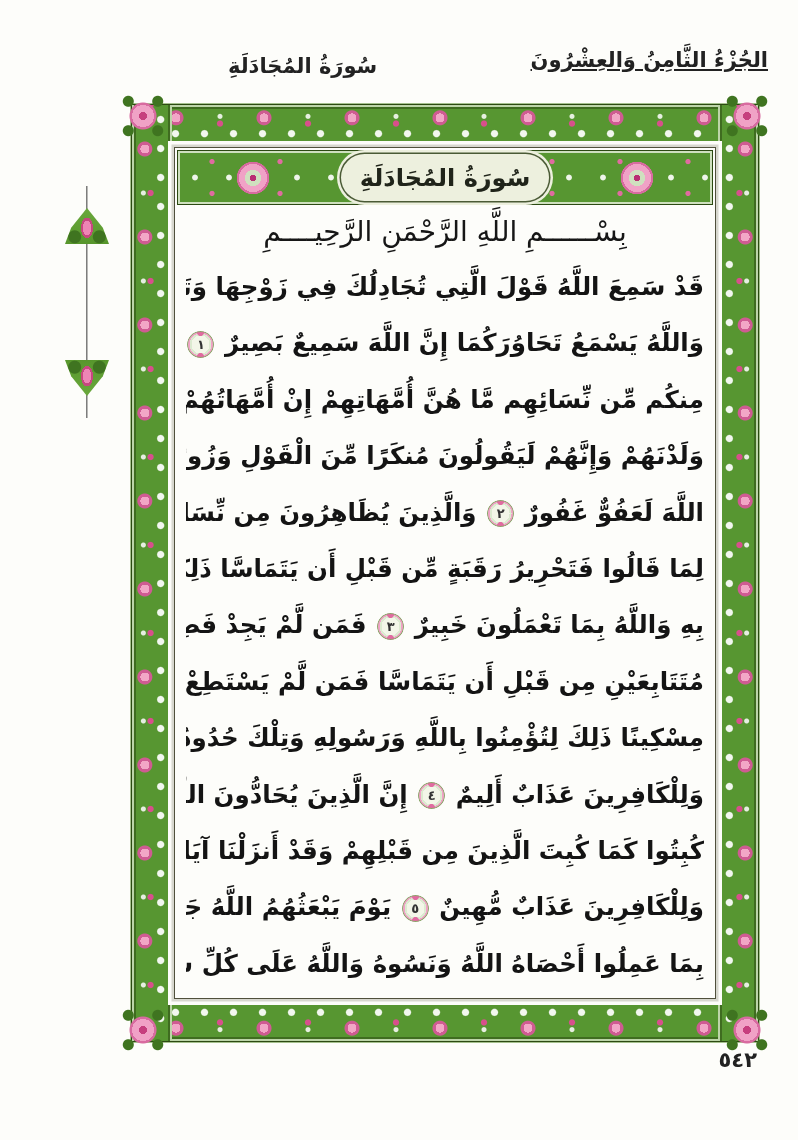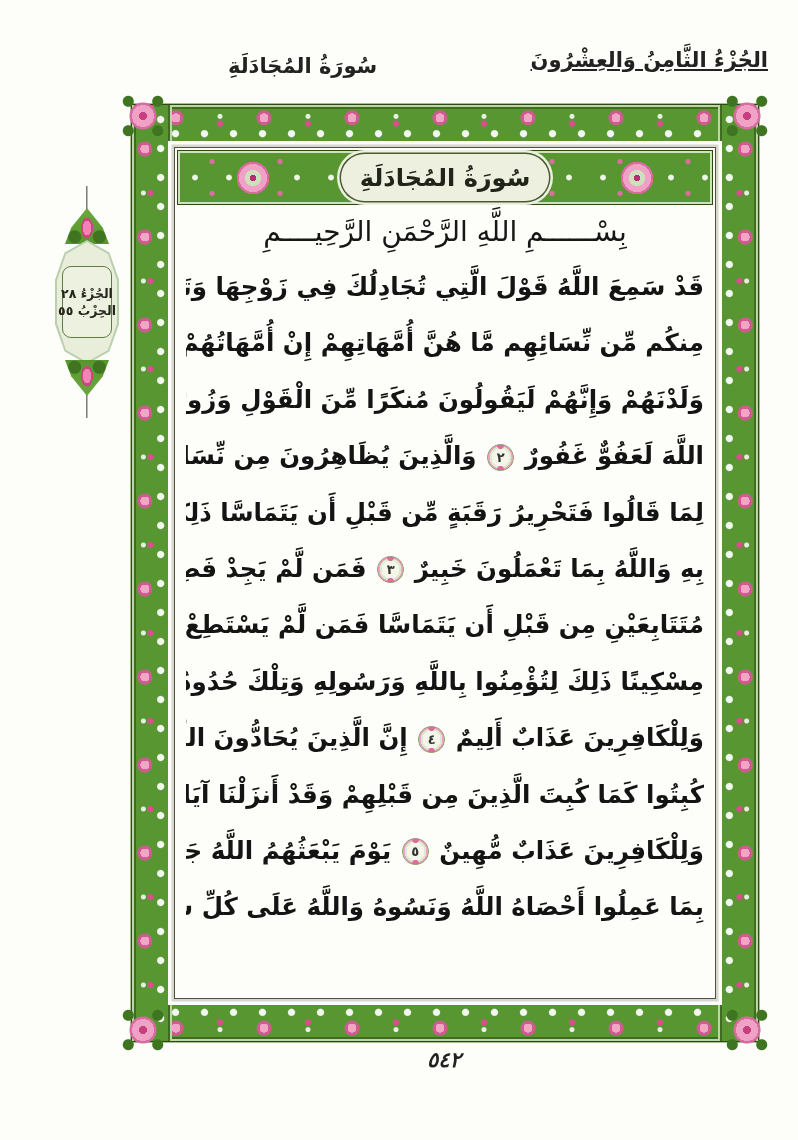--- a/index.html
+++ b/index.html
@@ -102,22 +102,22 @@
     clip-path:polygon(50% 0,85% 10%,100% 32%,100% 68%,85% 90%,50% 100%,15% 90%,0 68%,0 32%,15% 10%);
     background:#b9cfae;}
   .med-body .med-edge{position:absolute;left:2px;top:2px;right:2px;bottom:2px;
     clip-path:polygon(50% 0,85% 10%,100% 32%,100% 68%,85% 90%,50% 100%,15% 90%,0 68%,0 32%,15% 10%);
     background:#e9eedb;}
   .med-inner{position:absolute;left:7px;top:26px;right:7px;bottom:26px;border:1.2px solid #5d7d44;
     border-radius:9px;background:#edf1e0;display:flex;flex-direction:column;align-items:center;justify-content:center;}
   .med-inner div{font-size:12.5px;line-height:17px;font-weight:bold;color:#26261c;white-space:nowrap;}
 
   
-  .page-number{position:absolute;left:131px;width:626px;top:1048px;text-align:center;
-    font-size:21px;font-weight:bold;color:#222;font-style:italic;}
+  .page-number{position:absolute;left:131px;width:626px;top:1048px;
+    font-size:21px;font-weight:bold;color:#222;}
 </style>
 </head>
 <body>
 
 <div class="page">
 
   <div class="running-head head-juz">الجُزْءُ الثَّامِنُ وَالعِشْرُونَ</div>
   <div class="running-head head-surah">سُورَةُ المُجَادَلَةِ</div>
 
   <div class="frame">
@@ -138,43 +138,37 @@
         <div class="rosette r2"></div>
         <div class="cartouche">
           <span class="surah-name">سُورَةُ المُجَادَلَةِ</span>
         </div>
       </div>
 
       <div class="bismillah">بِسْــــــمِ اللَّهِ الرَّحْمَنِ الرَّحِيــــمِ</div>
 
       <div class="quran-text">
           <div class="qline"><span>قَدْ سَمِعَ اللَّهُ قَوْلَ الَّتِي تُجَادِلُكَ فِي زَوْجِهَا وَتَشْتَكِي إِلَى اللَّهِ</span> </div>
+          <div class="qline"><span>وَاللَّهُ يَسْمَعُ تَحَاوُرَكُمَا إِنَّ اللَّهَ سَمِيعٌ بَصِيرٌ</span> <span class="vmark">١</span>  </div>
           <div class="qline"><span>مِنكُم مِّن نِّسَائِهِم مَّا هُنَّ أُمَّهَاتِهِمْ إِنْ أُمَّهَاتُهُمْ إِلَّا اللَّائِي</span> </div>
           <div class="qline"><span>وَلَدْنَهُمْ وَإِنَّهُمْ لَيَقُولُونَ مُنكَرًا مِّنَ الْقَوْلِ وَزُورًا وَإِنَّ</span> </div>
           <div class="qline"><span>اللَّهَ لَعَفُوٌّ غَفُورٌ</span> <span class="vmark">٢</span> <span>وَالَّذِينَ يُظَاهِرُونَ مِن نِّسَائِهِمْ ثُمَّ يَعُودُونَ</span> </div>
           <div class="qline"><span>لِمَا قَالُوا فَتَحْرِيرُ رَقَبَةٍ مِّن قَبْلِ أَن يَتَمَاسَّا ذَلِكُمْ تُوعَظُونَ</span> </div>
           <div class="qline"><span>بِهِ وَاللَّهُ بِمَا تَعْمَلُونَ خَبِيرٌ</span> <span class="vmark">٣</span> <span>فَمَن لَّمْ يَجِدْ فَصِيَامُ شَهْرَيْنِ</span> </div>
           <div class="qline"><span>مُتَتَابِعَيْنِ مِن قَبْلِ أَن يَتَمَاسَّا فَمَن لَّمْ يَسْتَطِعْ فَإِطْعَامُ سِتِّينَ</span> </div>
           <div class="qline"><span>مِسْكِينًا ذَلِكَ لِتُؤْمِنُوا بِاللَّهِ وَرَسُولِهِ وَتِلْكَ حُدُودُ اللَّهِ</span> </div>
           <div class="qline"><span>وَلِلْكَافِرِينَ عَذَابٌ أَلِيمٌ</span> <span class="vmark">٤</span> <span>إِنَّ الَّذِينَ يُحَادُّونَ اللَّهَ وَرَسُولَهُ</span> </div>
           <div class="qline"><span>كُبِتُوا كَمَا كُبِتَ الَّذِينَ مِن قَبْلِهِمْ وَقَدْ أَنزَلْنَا آيَاتٍ بَيِّنَاتٍ</span> </div>
           <div class="qline"><span>وَلِلْكَافِرِينَ عَذَابٌ مُّهِينٌ</span> <span class="vmark">٥</span> <span>يَوْمَ يَبْعَثُهُمُ اللَّهُ جَمِيعًا فَيُنَبِّئُهُم</span> </div>
           <div class="qline"><span>بِمَا عَمِلُوا أَحْصَاهُ اللَّهُ وَنَسُوهُ وَاللَّهُ عَلَى كُلِّ شَيْءٍ شَهِيدٌ</span>  </div>
         </div>
     </div>
   </div>
 
   <div class="medallion">
     <div class="med-line"></div>
     <div class="med-orn top"></div>
-    <div class="med-body">
-      <div class="med-edge"></div>
-      <div class="med-inner">
-        <div>الجُزْءُ ٢٨</div>
-        <div>الحِزْبُ ٥٥</div>
-      </div>
-    </div>
     <div class="med-orn bottom"></div>
   </div>
 
   <div class="page-number">٥٤٢</div>
 
 </div>
 
 </body></html>

